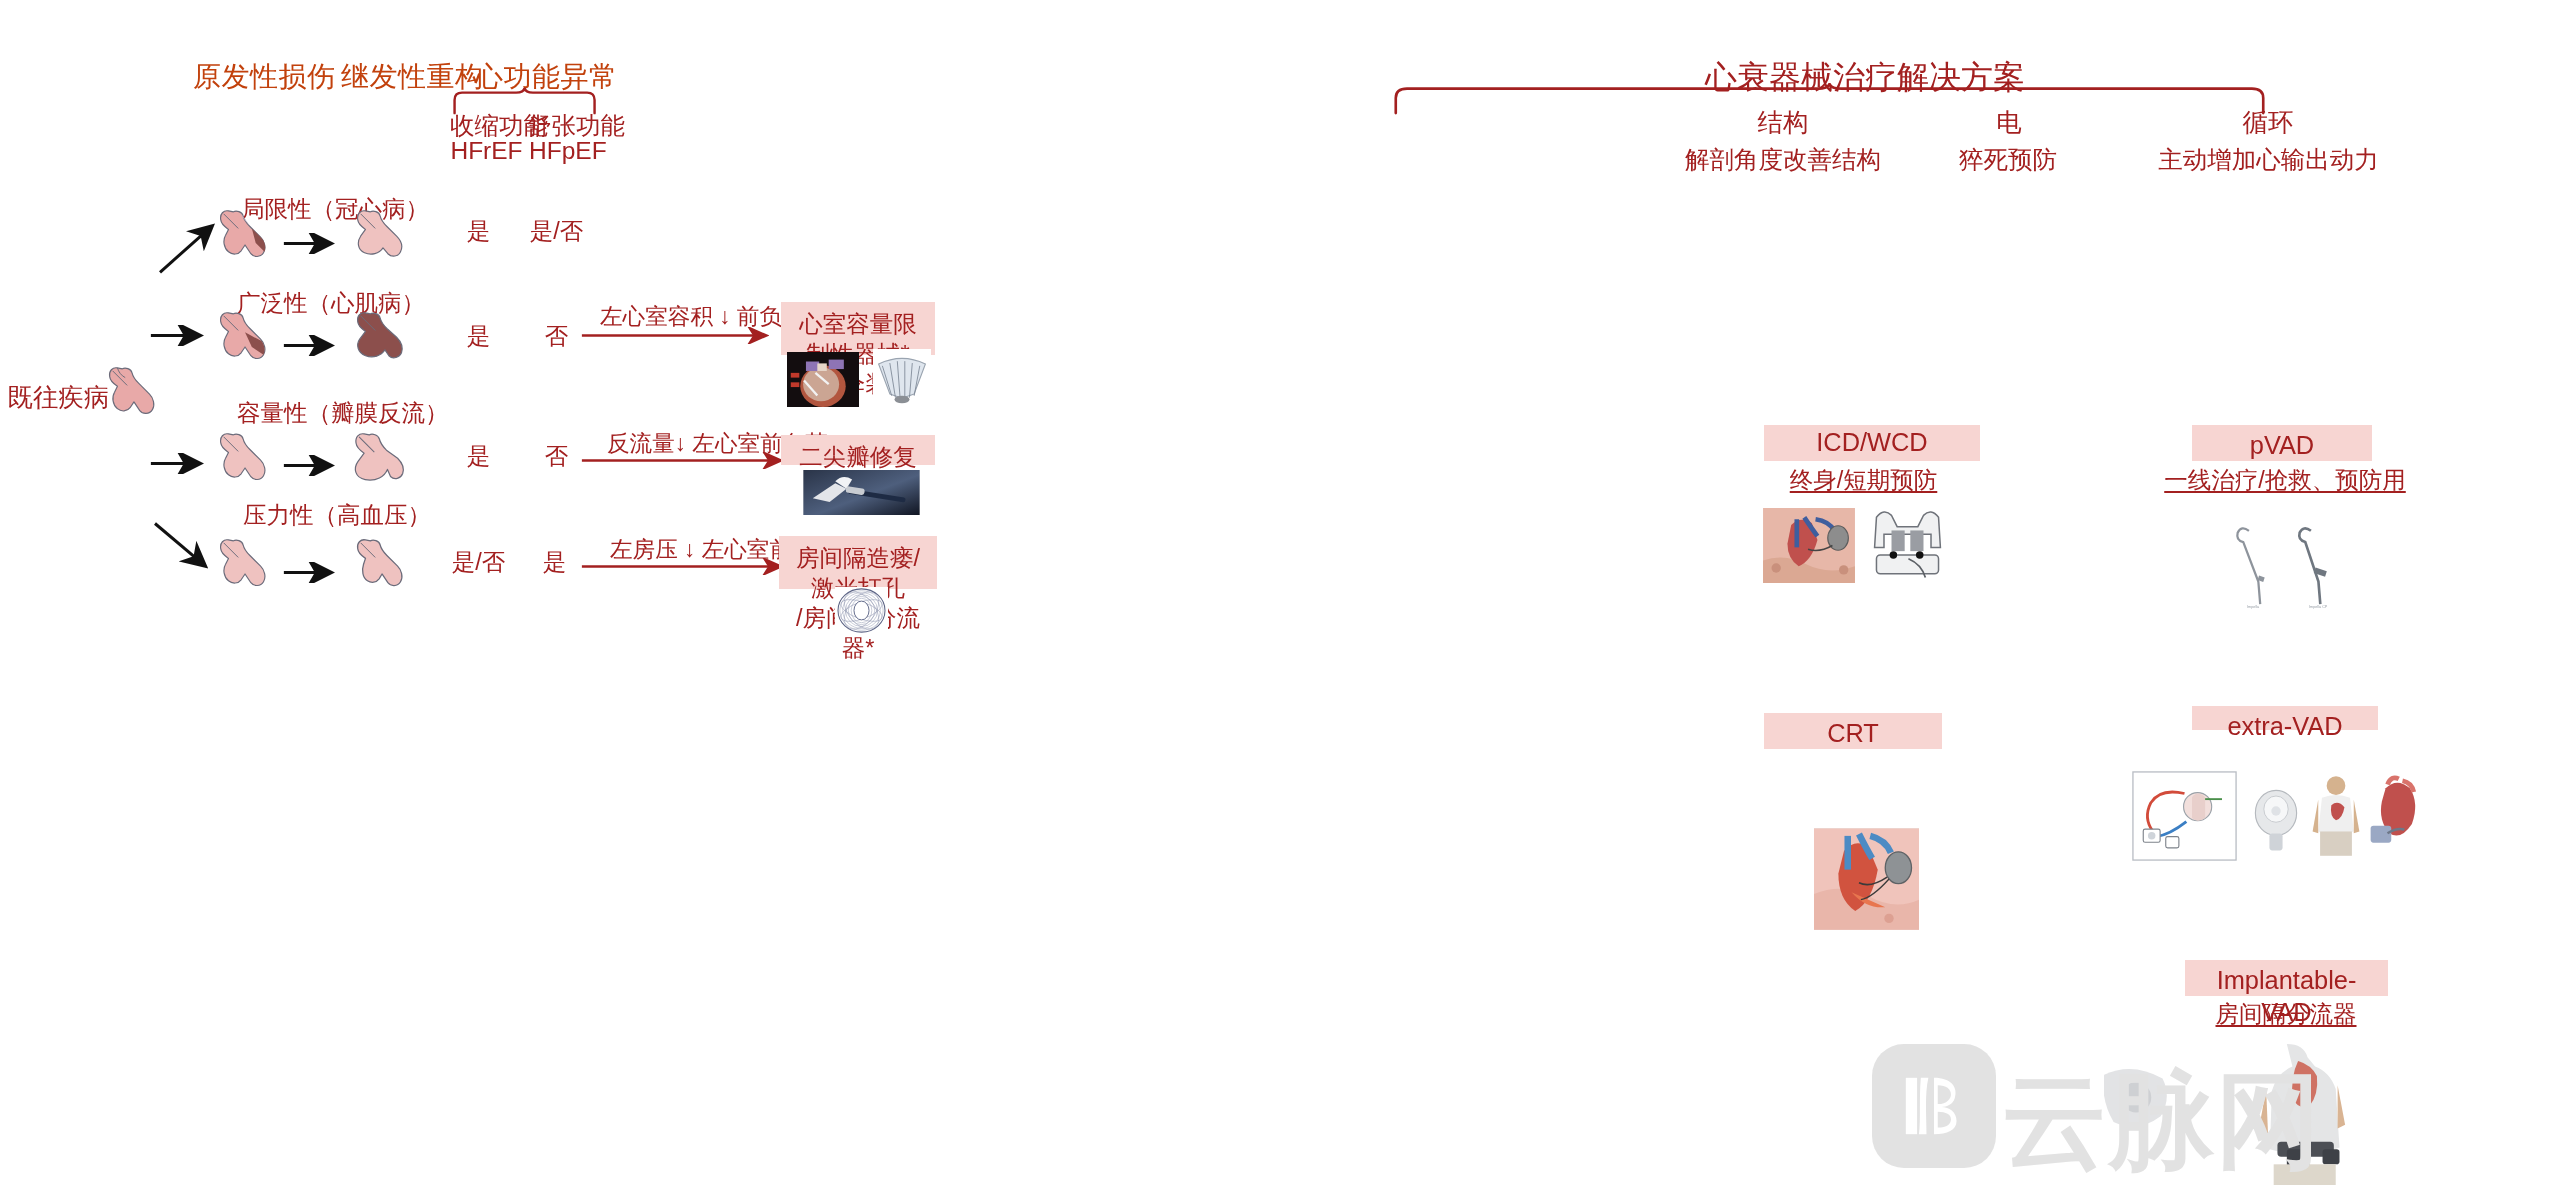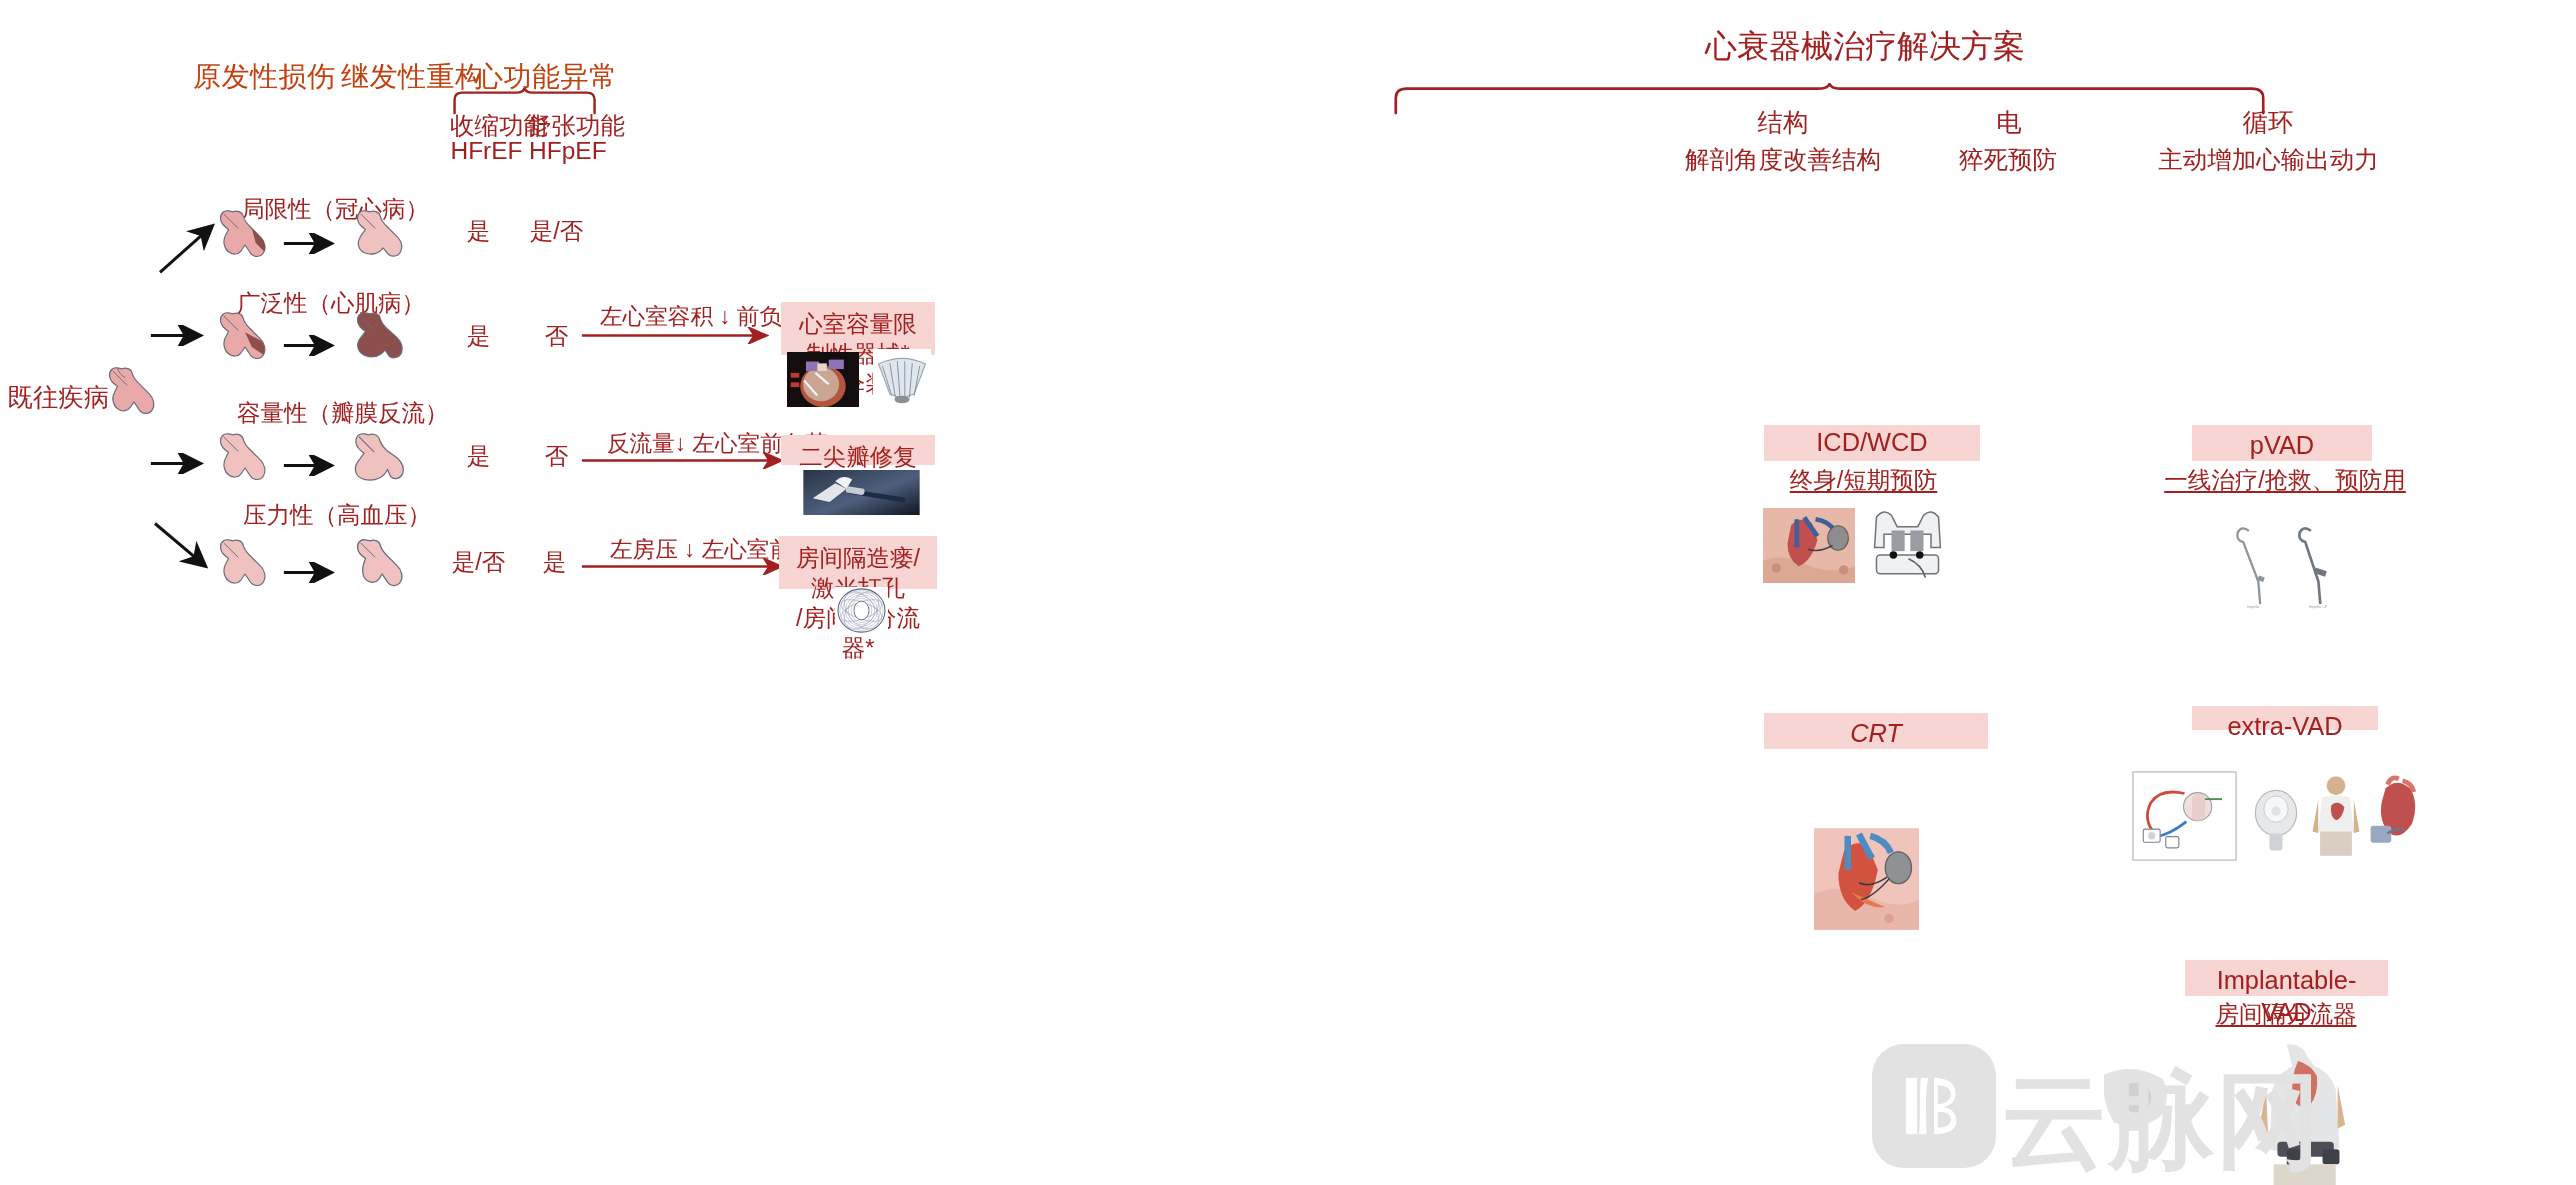--- a/index.html
+++ b/index.html
@@ -386,21 +386,21 @@
         <ellipse cx="28" cy="25" rx="11" ry="13"></ellipse>
         <ellipse cx="28" cy="25" rx="23" ry="9" transform="rotate(20 28 25)"></ellipse>
         <ellipse cx="28" cy="25" rx="23" ry="9" transform="rotate(-20 28 25)"></ellipse>
         <ellipse cx="28" cy="25" rx="23" ry="14" transform="rotate(50 28 25)"></ellipse>
         <ellipse cx="28" cy="25" rx="23" ry="14" transform="rotate(-50 28 25)"></ellipse>
       </g>
       <ellipse cx="28" cy="25" rx="8" ry="10" fill="#ffffff" stroke="#5b6384" stroke-width="1"></ellipse>
     </svg>
   </div>
 
-  <div class="abs title-big" style="left:1705px; top:25px;">心衰器械治疗解决方案</div>
+  <div class="abs title-big" style="left:1705px; top:56px;">心衰器械治疗解决方案</div>
 
   <svg class="abs" style="left:1392px; top:83px;" width="875" height="32" viewBox="0 0 930 34">
     <path d="M4 32 L4 16 Q4 6 16 6 L452 6 Q463 6 465 1 Q467 6 478 6 L914 6 Q926 6 926 16 L926 32" fill="none" stroke="#A32020" stroke-width="2.8" stroke-linecap="round"></path>
   </svg>
 
   <div class="abs sub" style="left:1722px; top:106px; width:122px; font-size:25.4px;">结构</div>
   <div class="abs sub" style="left:1654px; top:143px; width:258px;">解剖角度改善结构</div>
 
   <div class="abs sub" style="left:1948px; top:106px; width:122px; font-size:25.4px;">电</div>
   <div class="abs sub" style="left:1900px; top:143px; width:216px;">猝死预防</div>
@@ -431,21 +431,21 @@
       <path d="M10 12 Q18 2 26 10 L32 22 L54 22 L60 10 Q68 2 76 12 L78 44 L68 44 L68 30 L18 30 L18 44 L8 44 Z" fill="#f0f1f2" stroke="#6f737a" stroke-width="1.6"></path>
       <rect x="26" y="26" width="14" height="22" fill="#9a9da3"></rect>
       <rect x="46" y="26" width="14" height="22" fill="#9a9da3"></rect>
       <rect x="10" y="52" width="66" height="20" rx="4" fill="#f0f1f2" stroke="#6f737a" stroke-width="1.6"></rect>
       <circle cx="28" cy="52" r="4" fill="#111"></circle>
       <circle cx="56" cy="52" r="4" fill="#111"></circle>
       <path d="M44 56 Q58 62 62 76" stroke="#5c6066" stroke-width="1.8" fill="none"></path>
     </svg>
   </div>
 
-  <div class="abs pinkbox" style="left:1764px; top:713px; width:224px; height:36px; font-size:25.4px; padding-top:3.8px;font-style:italic;">CRT</div>
+  <div class="abs pinkbox" style="left:1764px; top:713px; width:178px; height:36px; font-size:25.4px; padding-top:3.8px;">CRT</div>
 
   <div class="photo" style="left:1814px; top:828px; width:105px; height:102px;">
     <svg width="105" height="102" viewBox="0 0 112 108">
       <rect width="112" height="108" fill="#f0c4bb"></rect>
       <path d="M0 70 Q30 58 58 72 Q86 88 112 76 L112 108 L0 108 Z" fill="#e9b6aa"></path>
       <path d="M32 24 Q44 10 58 20 L68 44 Q62 78 44 88 Q26 76 26 48 Z" fill="#d1533f"></path>
       <path d="M40 68 Q56 86 76 84" fill="#e8764f"></path>
       <path d="M36 8 L36 44" stroke="#4c8bc4" stroke-width="7" fill="none"></path>
       <path d="M48 6 Q56 22 62 32" stroke="#4c8bc4" stroke-width="7" fill="none"></path>
       <path d="M60 8 Q76 12 82 26" stroke="#4c8bc4" stroke-width="7" fill="none"></path>

